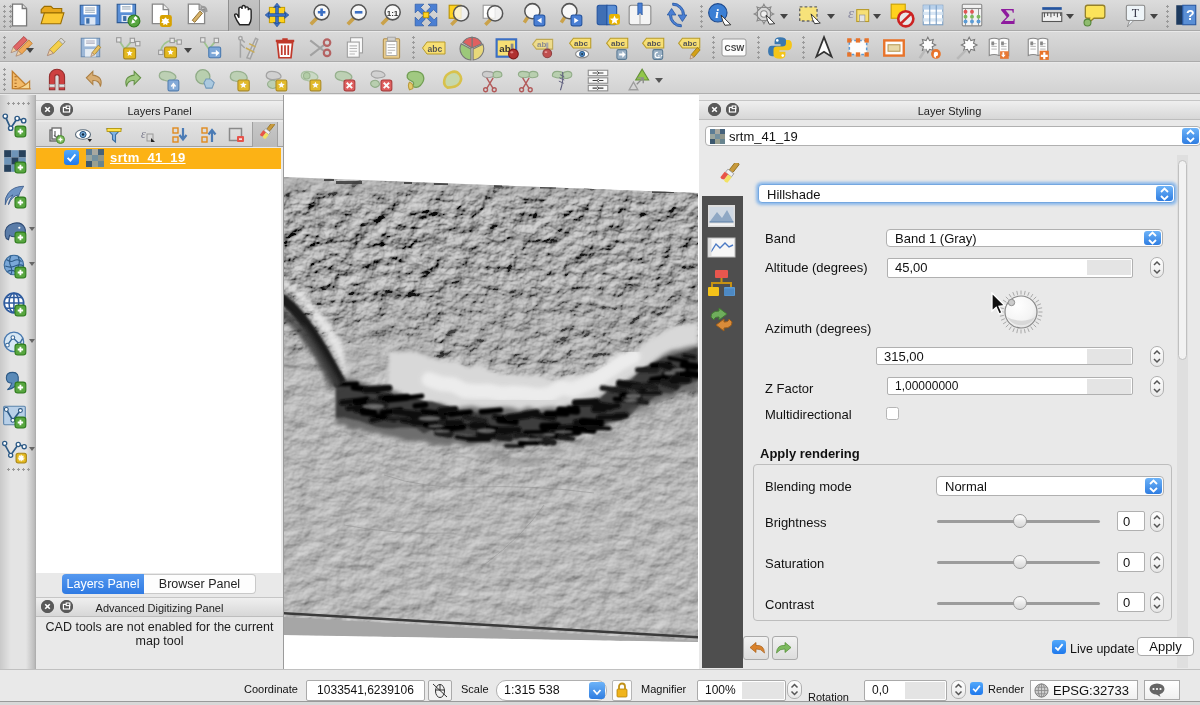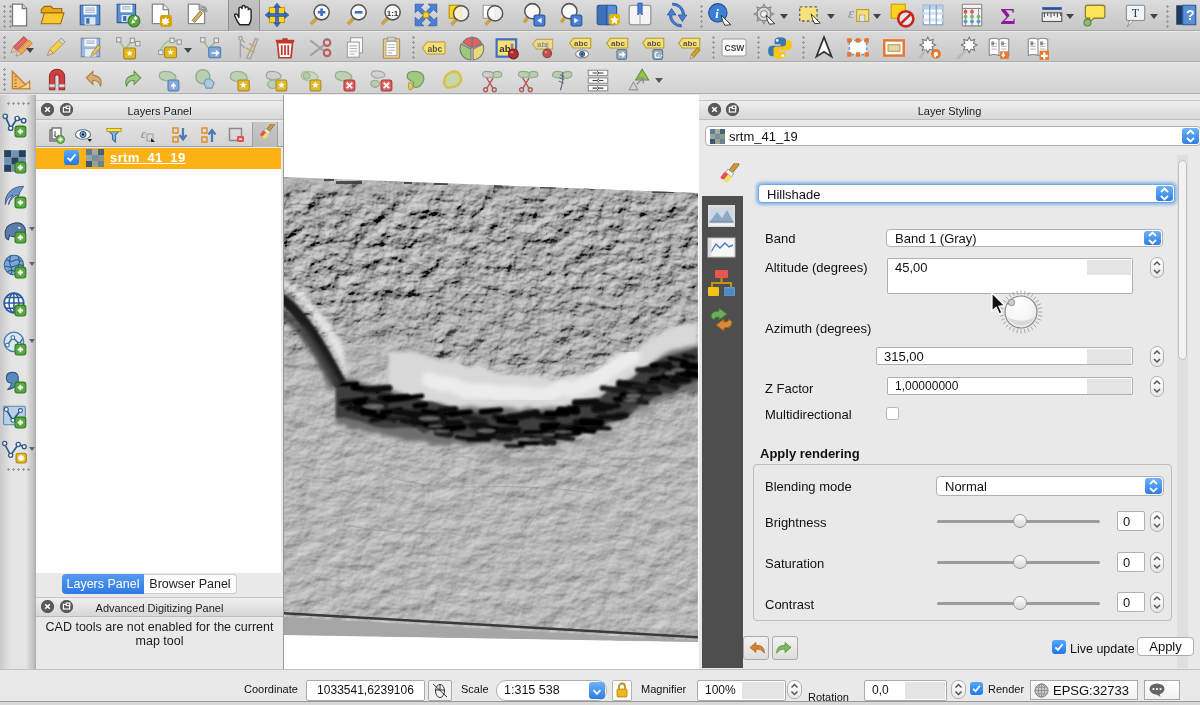--- a/index.html
+++ b/index.html
@@ -915,21 +915,21 @@
           <rect x="6" y="0" width="6" height="6" fill="#a8a8a0"></rect>
           <rect x="0" y="6" width="6" height="6" fill="#9aa59e"></rect>
           <rect x="12" y="6" width="6" height="6" fill="#90958a"></rect>
           <rect x="6" y="12" width="6" height="6" fill="#9aa08f"></rect>
         </svg></div>
  <div class="abs" style="left:74px;top:55px;font-size:13px;font-weight:bold;color:#fff;text-decoration:underline;letter-spacing:0.4px;">srtm_41_19</div>
 
  <div class="abs" style="left:0;top:74px;width:245px;height:404px;background:#fff;"></div>
 
  <div class="abs" style="left:26px;top:479px;width:82px;height:20px;background:linear-gradient(#5598ef,#2f7ae3);border-radius:4px 0 0 4px;color:#fff;font-size:12.5px;text-align:center;line-height:20px;">Layers Panel</div>
- <div class="abs" style="left:108px;top:479px;width:93px;height:20px;background:#fdfdfd;border:1px solid #c9c9c9;border-left:none;border-radius:0 4px 4px 0;color:#222;font-size:12.5px;text-align:center;line-height:19px;">Browser Panel</div>
+ <div class="abs" style="left:108px;top:479px;width:112px;height:20px;background:#fdfdfd;border:1px solid #c9c9c9;border-left:none;border-radius:0 4px 4px 0;color:#222;font-size:12.5px;text-align:center;line-height:19px;">Browser Panel</div>
 
  <div class="ptitle" style="top:502px;">Advanced Digitizing Panel</div>
  <div class="wbtn" style="left:5px;top:505px;">
         <svg viewBox="0 0 13 13">
           <circle cx="6.5" cy="6.5" r="6.5" fill="#595959"></circle>
           <path d="M4.2,4.2 L8.8,8.8 M8.8,4.2 L4.2,8.8" stroke="#fff" stroke-width="1.6"></path>
         </svg>
       </div>
  <div class="wbtn" style="left:24px;top:505px;">
         <svg viewBox="0 0 13 13">
@@ -1279,21 +1279,21 @@
  <div class="combo" style="left:187px;top:134px;width:277px;height:18px;">
    <div class="abs" style="left:8px;top:1px;font-size:13px;">Band 1 (Gray)</div>
    <div class="bluecap">
           <svg width="17" height="18" viewBox="0 0 17 18" style="position:absolute;left:0;top:50%;margin-top:-9px;">
             <path d="M5 7 L8.5 3.5 L12 7" fill="none" stroke="#fff" stroke-width="1.8"></path>
             <path d="M5 11 L8.5 14.5 L12 11" fill="none" stroke="#fff" stroke-width="1.8"></path>
           </svg>
         </div>
  </div>
  <div class="rlbl" style="left:66px;top:165px;">Altitude (degrees)</div>
- <div class="combo" style="left:188px;top:163px;width:246px;height:36px;border-radius:2px;">
+ <div class="combo" style="left:188px;top:163px;width:246px;height:20px;border-radius:2px;">
         <div class="abs" style="left:7px;top:1px;font-size:13px;">45,00</div>
         <div class="abs" style="right:1px;top:1px;width:44px;height:14.5px;background:#e4e4e4;"></div>
       </div>
  <div class="spinpill" style="left:451px;top:162px;">
         <svg width="14" height="21" viewBox="0 0 14 21" style="position:absolute;left:-1px;top:-1px;">
           <path d="M4 8 L7 5 L10 8" fill="none" stroke="#555" stroke-width="1.5"></path>
           <path d="M4 13 L7 16 L10 13" fill="none" stroke="#555" stroke-width="1.5"></path>
         </svg>
       </div>
 

